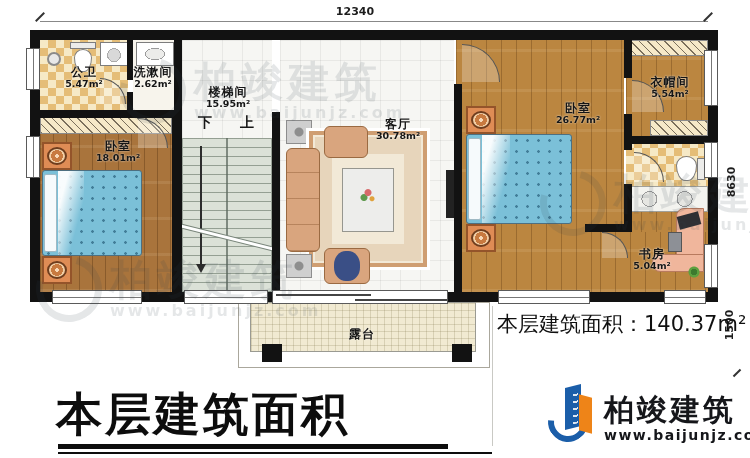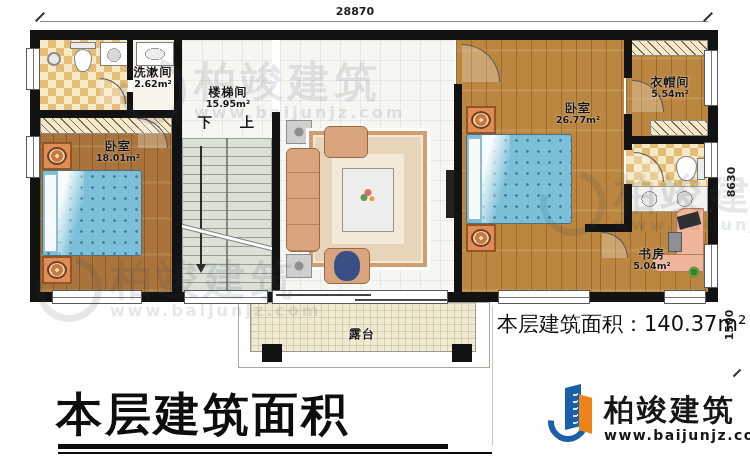--- a/index.html
+++ b/index.html
@@ -190,52 +190,60 @@
   <div class="a furn tower" style="left:668px;top:232px;width:14px;height:20px;"></div>
   <div class="a furn plant" style="left:688px;top:266px;width:12px;height:12px;"></div>
 
   <div class="a door" style="left:462px;top:44px;width:38px;height:38px;"></div>
   <div class="a door" style="left:100px;top:78px;width:26px;height:26px;"></div>
   <div class="a door" style="left:138px;top:118px;width:30px;height:30px;"></div>
   <div class="a door" style="left:632px;top:80px;width:32px;height:32px;"></div>
   <div class="a door" style="left:634px;top:152px;width:30px;height:30px;"></div>
   <div class="a door" style="left:602px;top:232px;width:26px;height:26px;"></div>
 
+  <div class="a room-label" style="left:52px;top:66px;width:64px;">
+    <span class="rn">公卫</span>
+    <span class="ra">5.47m²</span>
+  </div>
   <div class="a room-label" style="left:125px;top:66px;width:56px;">
     <span class="rn">洗漱间</span>
     <span class="ra">2.62m²</span>
   </div>
   <div class="a room-label" style="left:190px;top:86px;width:76px;">
     <span class="rn">楼梯间</span>
     <span class="ra">15.95m²</span>
   </div>
   <div class="a room-label" style="left:86px;top:140px;width:64px;">
     <span class="rn">卧室</span>
     <span class="ra">18.01m²</span>
   </div>
+  <div class="a room-label" style="left:366px;top:118px;width:64px;">
+    <span class="rn">客厅</span>
+    <span class="ra">30.78m²</span>
+  </div>
   <div class="a room-label" style="left:546px;top:102px;width:64px;">
     <span class="rn">卧室</span>
     <span class="ra">26.77m²</span>
   </div>
   <div class="a room-label" style="left:636px;top:76px;width:68px;">
     <span class="rn">衣帽间</span>
     <span class="ra">5.54m²</span>
   </div>
   <div class="a room-label" style="left:620px;top:248px;width:64px;">
     <span class="rn">书房</span>
     <span class="ra">5.04m²</span>
   </div>
   <div class="a room-label" style="left:338px;top:328px;width:48px;">
     <span class="rn">露台</span>
   </div>
 
   <div class="a dim-line" style="left:40px;top:21px;width:668px;height:1px;"></div>
   <div class="a tick" style="left:34px;top:16px;width:12px;height:2px;"></div>
   <div class="a tick" style="left:702px;top:16px;width:12px;height:2px;"></div>
-  <div class="a dim" style="left:310px;top:5px;width:90px;text-align:center;">28870</div>
+  <div class="a dim" style="left:310px;top:5px;width:90px;text-align:center;">12340</div>
   <div class="a dim rot" style="left:710px;top:175px;width:44px;height:14px;">8630</div>
   <div class="a dim rot" style="left:708px;top:318px;width:44px;height:14px;">1500</div>
   <div class="a tick" style="left:732px;top:372px;width:10px;height:2px;"></div>
 
   <div class="a info-line titleblock" style="left:497px;top:310px;">
     <span>本层建筑面积：</span><span class="val">140.37m²</span>
   </div>
 
   <div class="a title-text titleblock" style="left:56px;top:384px;">本层建筑面积</div>
   <div class="a rule titleblock" style="left:58px;top:444px;width:390px;height:5px;"></div>

